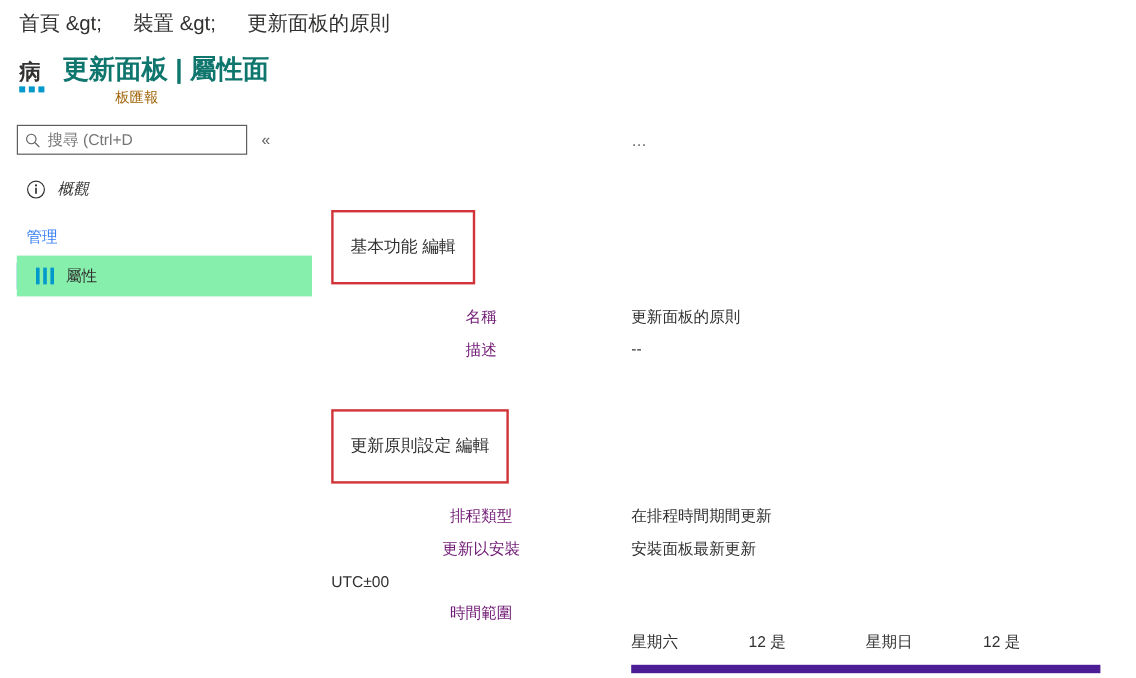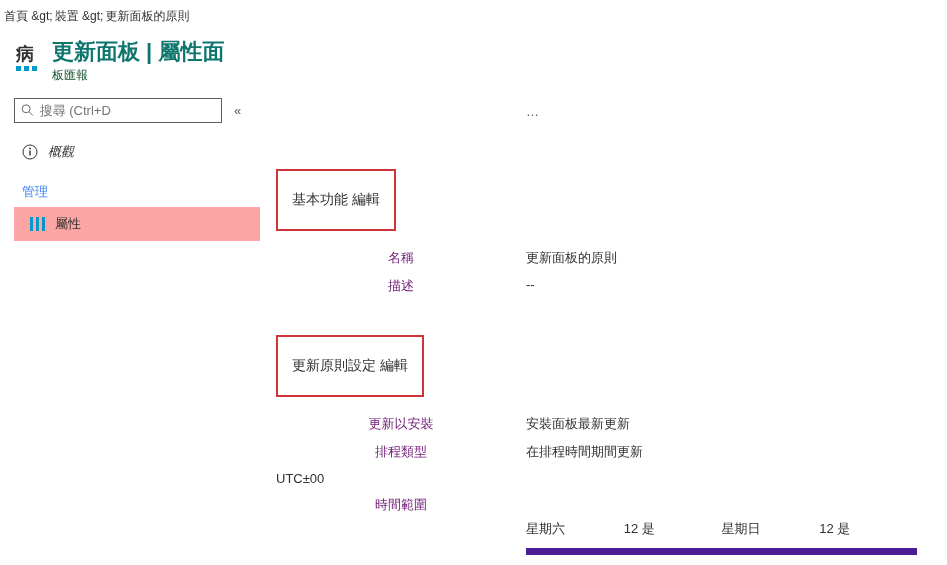--- a/index.html
+++ b/index.html
@@ -1,35 +1,35 @@
 <!DOCTYPE html>
 <html><head>
   <meta charset="utf-8">
   <style>
     * { margin: 0; padding: 0; box-sizing: border-box; }
     body { font-family: "Segoe UI", "Microsoft YaHei", sans-serif; font-size: 13px; color: #323130; background: #fff; width: 947px; }
-    .breadcrumb { display: flex; gap: 2px; padding: 8px 4px; font-size: 12px; }
+    .breadcrumb { display: flex; gap: 26px; padding: 8px 16px; font-size: 17px; }
     .breadcrumb span { color: #323130; }
     .header { display: flex; align-items: flex-start; padding: 4px 16px; }
     .header-icon { width: 28px; height: 28px; margin-right: 8px; margin-top: 6px; display: flex; flex-direction: column; justify-content: flex-end; }
     .header-icon .dots { display: flex; gap: 3px; }
     .header-icon .dot { width: 5px; height: 5px; background: #0099cc; }
     .header-title h1 { font-size: 22px; font-weight: 600; color: #0f766e; }
-    .header-title .sub { font-size: 12px; color: #14532d; }
+    .header-title .sub { font-size: 12px; color: #a16207; margin-left: 44px; }
     .two-col { display: flex; }
     .sidebar { width: 260px; padding: 10px 0 0 14px; }
-    .searchbox { display: flex; align-items: flex-start; border: 1px solid #605e5c; padding: 4px 6px; width: 208px; }
+    .searchbox { display: flex; align-items: center; border: 1px solid #605e5c; padding: 4px 6px; width: 192px; }
     .searchbox svg { width: 14px; height: 14px; margin-right: 6px; }
     .searchbox input { border: none; outline: none; font-size: 13px; width: 100%; font-family: inherit; }
     .collapse-chevron { margin-left: 12px; color: #605e5c; font-size: 13px; }
     .search-row { display: flex; align-items: center; }
     .nav-item { display: flex; align-items: center; padding: 8px 8px; cursor: pointer; }
     .nav-item svg, .nav-item .icon-shape { width: 16px; height: 16px; margin-right: 10px; }
     .section-label { font-size: 13px; color: #3b82f6; padding: 14px 8px 6px; }
-    .nav-item.selected { background: #fca5a5; }
+    .nav-item.selected { background: #86efac; }
     .selected-bar { width: 3px; height: 22px; background: #0078d4; margin-right: -3px; }
     .selected-wrap { display: flex; align-items: center; }
     .prop-icon { display: flex; gap: 3px; margin-right: 10px; margin-left: 8px; }
     .prop-icon .bar { width: 3px; height: 14px; background: #0099cc; }
     .content { flex: 1; padding: 16px 30px 30px 16px; }
     .ellipsis { color: #605e5c; letter-spacing: 2px; padding: 0 0 50px 250px; }
     .section { margin-bottom: 40px; }
     .section-heading { display: inline-block; border: 2px solid #d13438; padding: 20px 14px; margin-bottom: 18px; font-size: 14px; }
     .kv { display: flex; margin-bottom: 10px; }
     .kv .k { width: 250px; color: #701a75; text-align: center; }
@@ -111,26 +111,26 @@
         </div>
       <div class="kv">
           <div class="k">描述</div>
           <div class="v">--</div>
         </div>
     </div>
 
     <div class="section">
       <div class="section-heading">更新原則設定 編輯</div>
       <div class="kv">
+          <div class="k">排程類型</div>
+          <div class="v">在排程時間期間更新</div>
+        </div>
+      <div class="kv">
           <div class="k">更新以安裝</div>
           <div class="v">安裝面板最新更新</div>
-        </div>
-      <div class="kv">
-          <div class="k">排程類型</div>
-          <div class="v">在排程時間期間更新</div>
         </div>
       <div class="kv">
           <div class="v">UTC±00</div>
         </div>
       <div class="kv">
           <div class="k">時間範圍</div>
         <div class="v" style="flex:1;">
           <div class="table">
             <div class="trow">
               <div class="tcell">星期六</div>

